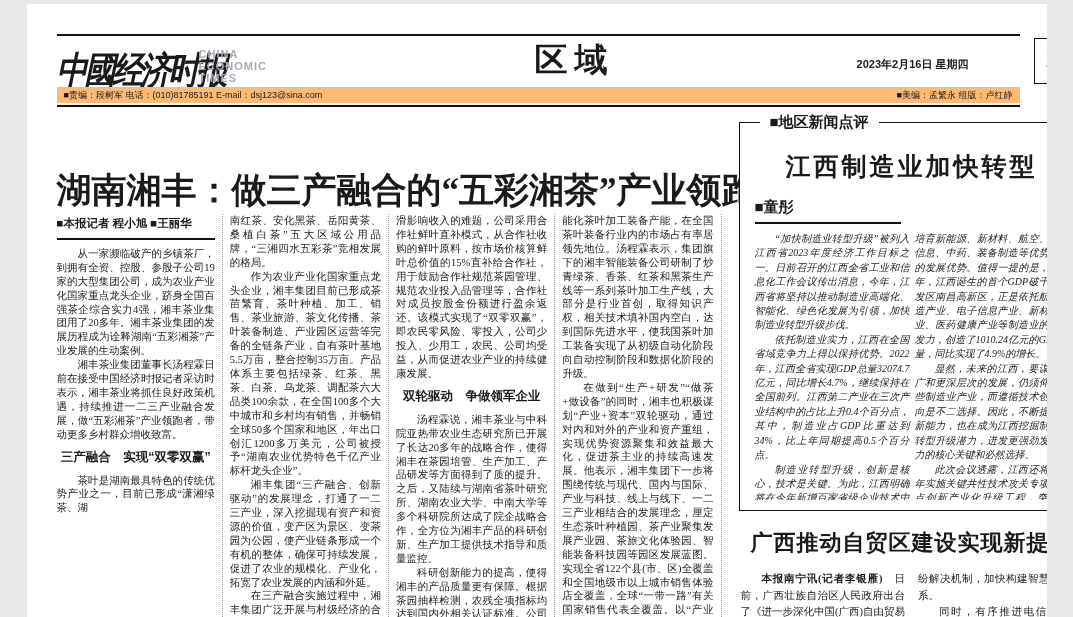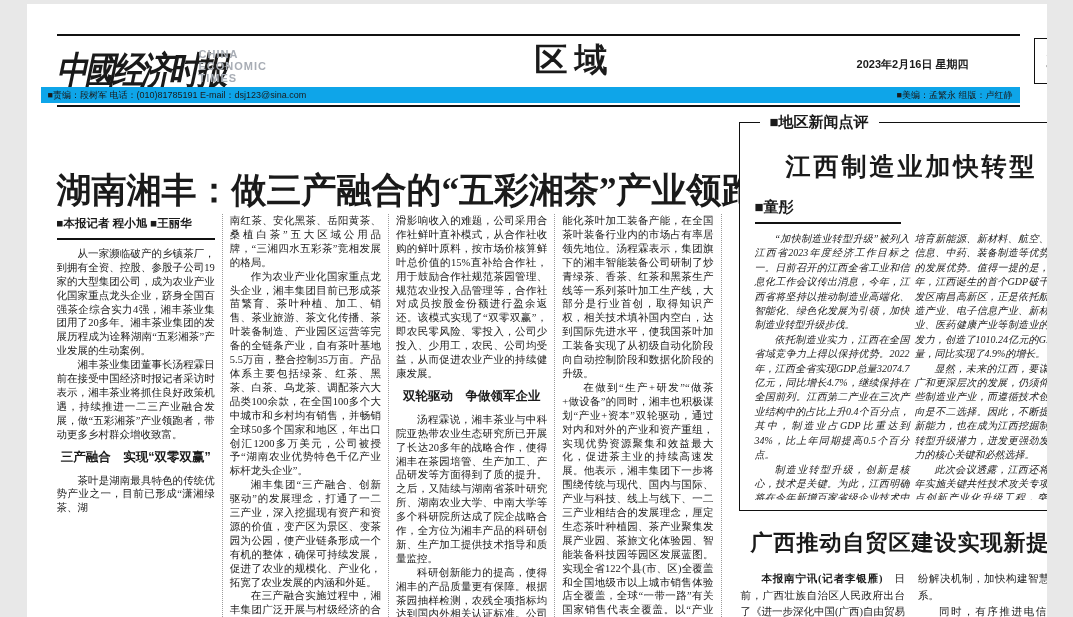--- a/index.html
+++ b/index.html
@@ -19,21 +19,21 @@
   }
   .logo-en { position:absolute; left:172px; top:44px; color:#a8adb5; font-size:11px; font-weight:bold; line-height:12px; letter-spacing:1px; }
   .section-title { position:absolute; left:508px; top:34px; font-size:33px; font-weight:900; letter-spacing:7px; }
   .issue-date { position:absolute; right:78px; top:53px; font-size:11px; font-weight:bold; }
   .page-num-box {
     position:absolute; left:1007px; top:34px; width:38px; height:44px;
     border:1.5px solid #111; display:flex; align-items:center; justify-content:center;
     font-size:30px; background:#fff;
   }
   .staff-bar {
-    position:absolute; left:14px; right:27px; top:83px; height:16px; background:#0ea5e9;
+    position:absolute; left:30px; right:27px; top:83px; height:16px; background:#fdba74;
     display:flex; justify-content:space-between; align-items:center; padding:0 7px;
     font-size:9px; white-space:nowrap; box-sizing:border-box;
   }
   .head-bottom-rule { position:absolute; left:30px; right:27px; top:101px; border-top:2px solid #111; }
 
   
   .headline { position:absolute; left:30px; top:140px; width:663px; text-align:center;
     font-size:35px; font-weight:bold; letter-spacing:0; white-space:nowrap; }
   .main-cols { position:absolute; left:30px; top:210px; width:665px; height:405px; display:flex; overflow:hidden; box-sizing:border-box; }
   .main-col { width:25%; padding:0 7px; border-right:1px dotted #9a9a9a; box-sizing:border-box;

